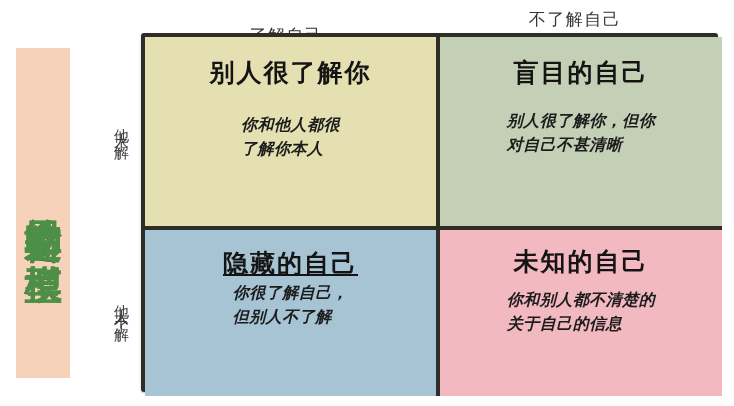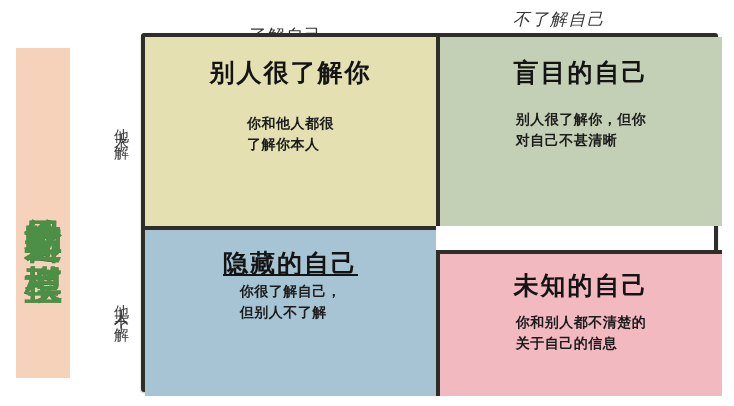--- a/index.html
+++ b/index.html
@@ -53,21 +53,21 @@
     top: 8px;
     height: 24px;
     line-height: 24px;
     font-size: 17px;
     font-weight: 400;
     color: #353535;
     text-align: center;
     letter-spacing: 1.5px;
   }
   .col-header.left  { left: 141px; width: 291px; margin-top: 16px; }
-  .col-header.right { left: 416px; width: 286px; font-style: italic; }
+  .col-header.right { left: 432px; width: 286px; }
 
   
   .row-label {
     position: absolute;
     left: 108px;
     width: 26px;
     writing-mode: vertical-rl;
     text-orientation: upright;
     font-size: 15px;
     color: #3a3a3a;
@@ -114,35 +114,36 @@
   .cell-title {
     font-size: 25px;
     font-weight: 700;
     letter-spacing: 2px;
     color: #141414;
     line-height: 1.1;
     margin: 0 0 26px 0;
     white-space: pre;
   }
   .cell-body {
-    font-size: 14px;
+    font-size: 16px;
     font-weight: 600;
     line-height: 1.55;
     color: #1c1c1c;
     text-align: left;
     white-space: pre-line;
     letter-spacing: 0.5px;
+    font-style: italic;
   }
 
   
   .cell.q-blind   { }
   .cell.q-blind   .cell-title { margin-bottom: 22px; }
   .cell.q-hidden  { padding-top: 20px; }
   .cell.q-hidden  .cell-title { margin-bottom: 3px; text-decoration: underline; }
-  .cell.q-unknown { padding-top: 18px; margin-top: 24px; }
+  .cell.q-unknown { padding-top: 18px; }
   .cell.q-unknown .cell-title { margin-bottom: 12px; }
   .cell.q-unknown .cell-body { text-align: left; }
 </style>
 </head>
 <body>
 
 <div id="diagram-root">
 
   <div class="title-banner">
     <div class="title-banner-text">约哈里之窗 模型</div>

